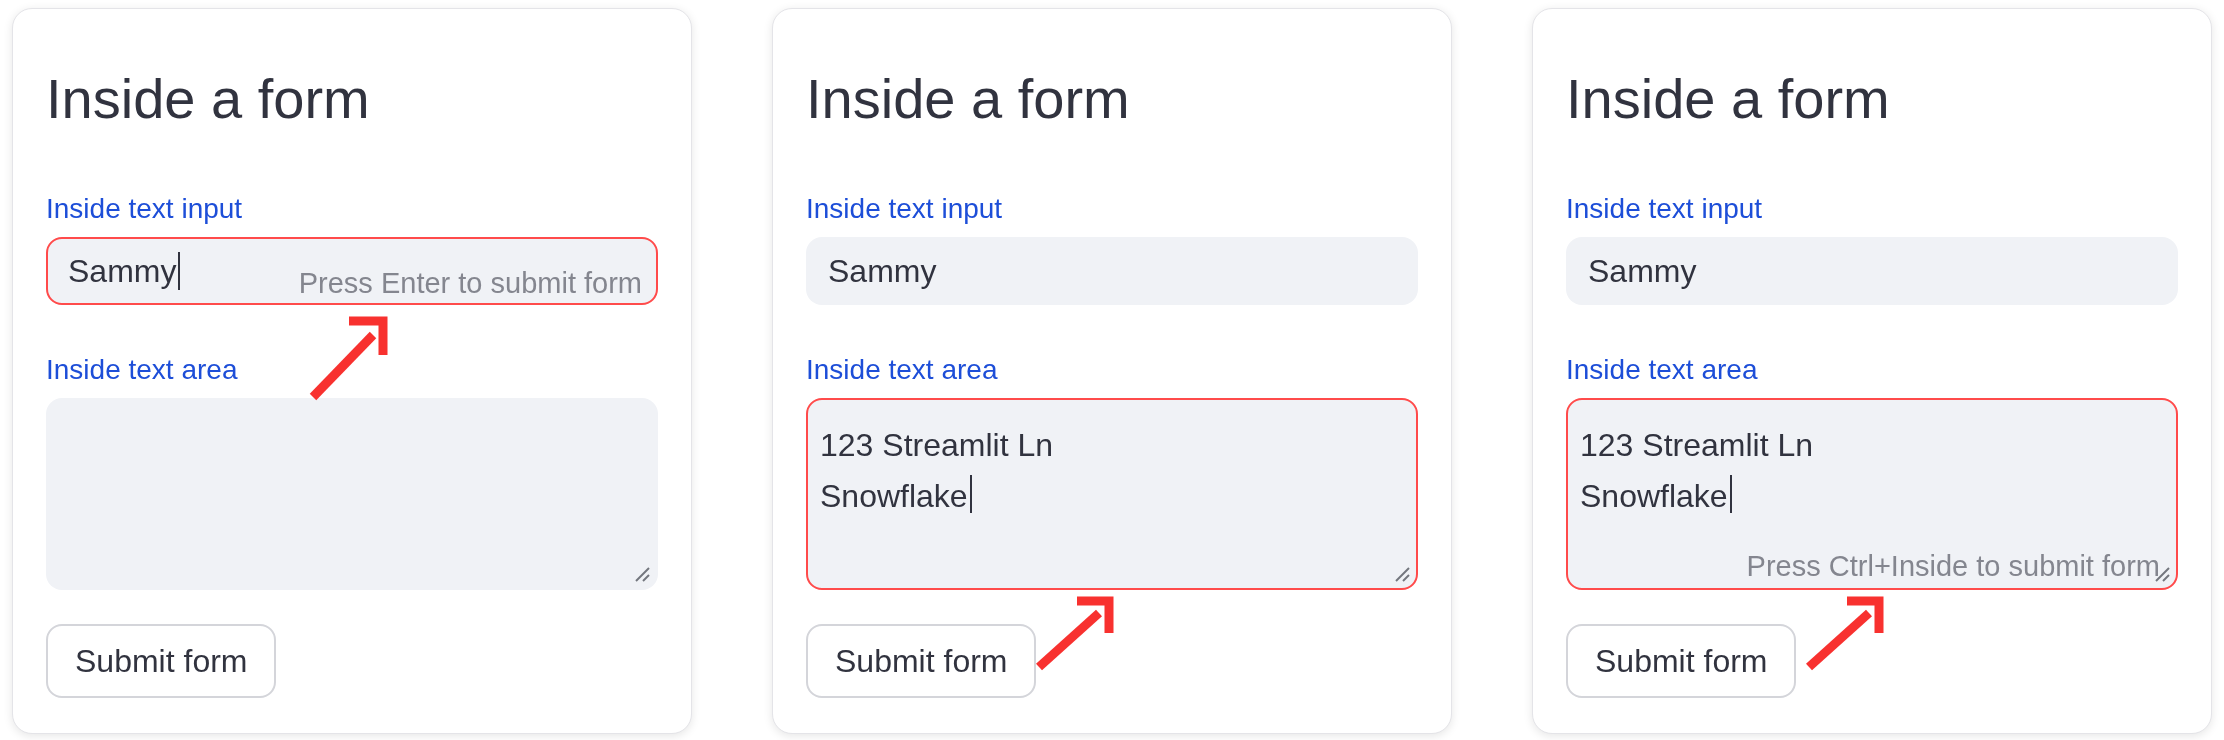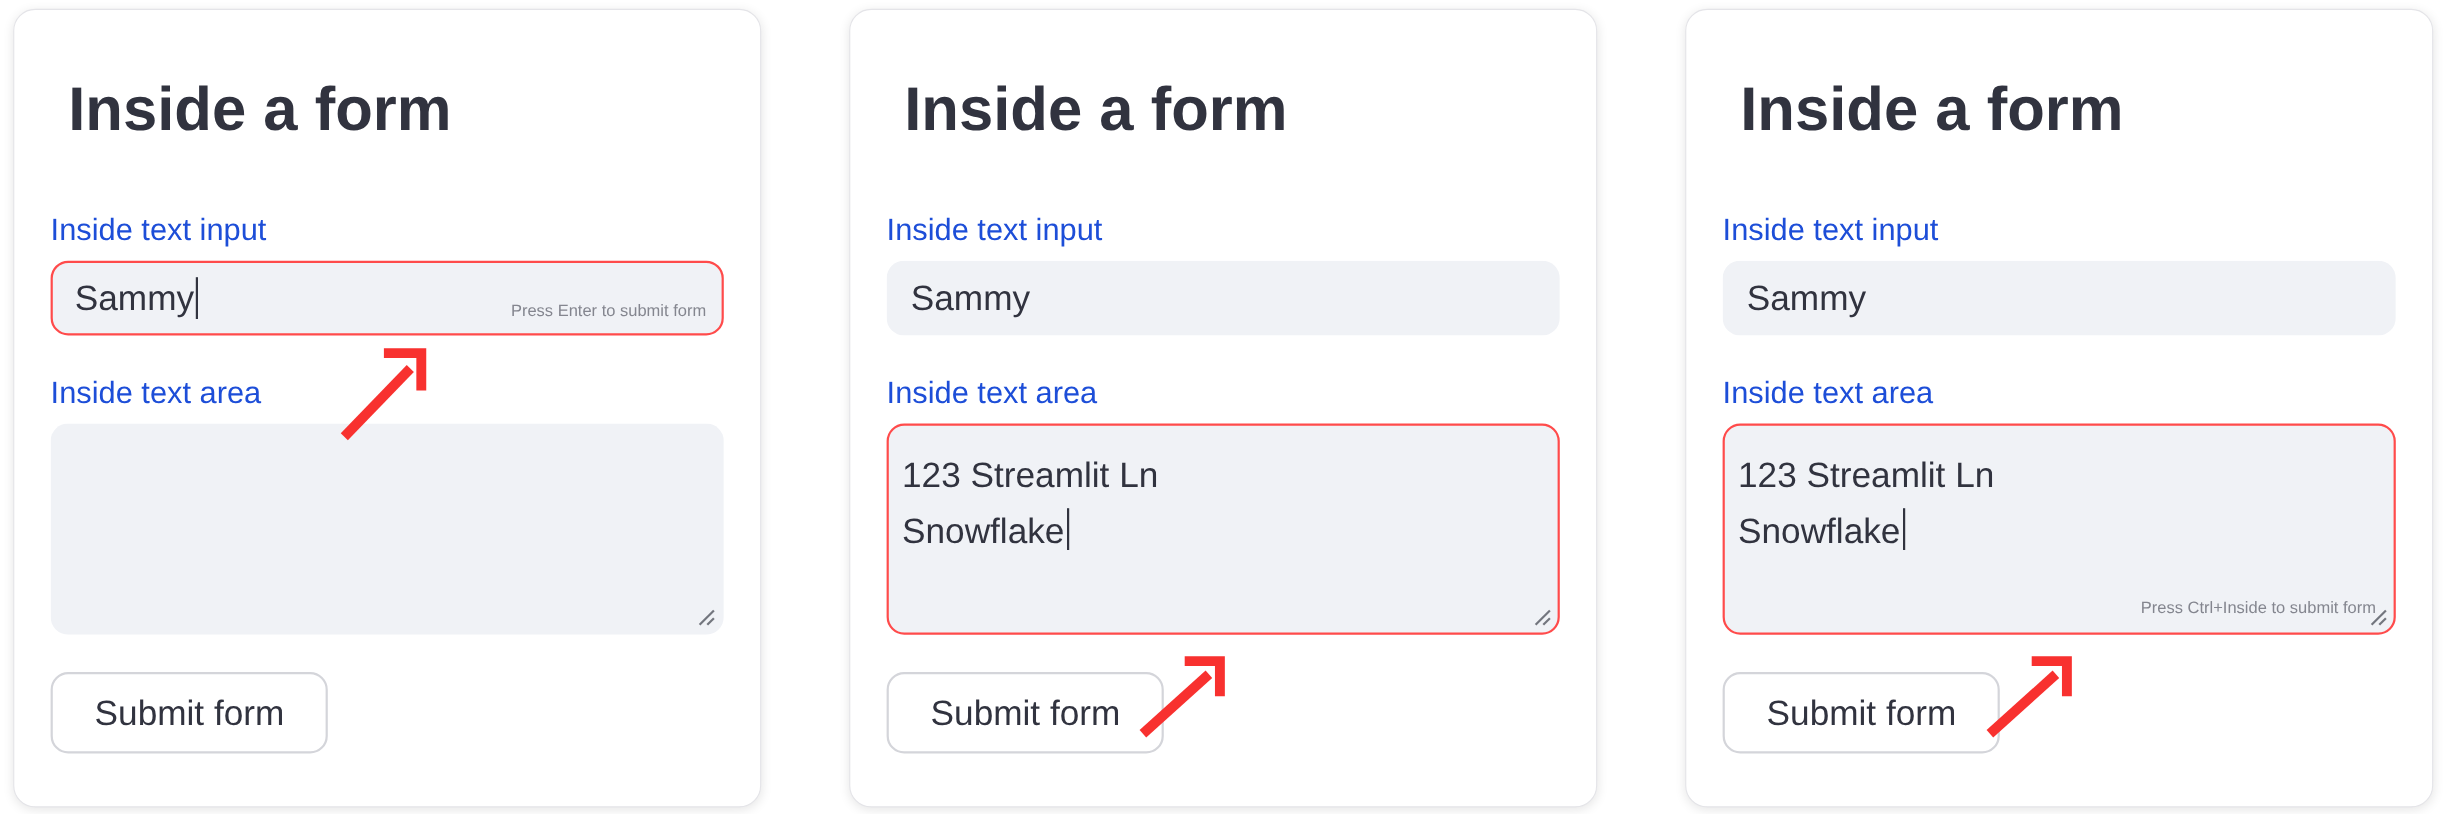--- a/index.html
+++ b/index.html
@@ -23,34 +23,34 @@
     border: 1px solid #e4e4e8;
     border-radius: 20px;
     box-shadow: 0 2px 10px rgba(0,0,0,0.10);
     padding: 0 33px;
   }
   .card-1 { left: 12px; }
   .card-2 { left: 772px; }
   .card-3 { left: 1532px; }
 
   .title {
-    margin: 56px 0 0 16px;
+    margin: 56px 0 0 0;
     font-size: 56px;
     line-height: 68px;
-    font-weight: 700;
+    font-weight: 400;
     color: #31333F;
   }
 
   .field-label {
     font-size: 28px;
     line-height: 40px;
     color: #1d4ed8;
   }
   .label-input { margin-top: 56px; }
-  .label-area  { margin-top: 32px; }
+  .label-area  { margin-top: 45px; }
 
   .text-input {
     position: relative;
     margin-top: 8px;
     height: 68px;
     background: #F0F2F6;
     border: 2px solid transparent;
     border-radius: 16px;
     display: flex;
     align-items: center;
@@ -81,40 +81,40 @@
     background: #31333F;
     margin-left: 2px;
   }
   .ta-line { white-space: pre; }
   .ta-line .caret { vertical-align: -6px; }
 
   .kbd-hint {
     position: absolute;
     right: 16px;
     bottom: 8px;
-    font-size: 15px;
+    font-size: 29px;
     line-height: 28px;
     color: #84868f;
     white-space: nowrap;
   }
   .text-input .kbd-hint { right: 14px; bottom: 6px; }
 
   .resize-handle {
     position: absolute;
     right: 5px;
     bottom: 5px;
     cursor: nwse-resize;
   }
   .resize-handle line { stroke: #73767e; stroke-width: 2; }
 
   .submit-btn {
     display: block;
     margin-top: 34px;
     height: 74px;
-    padding: 0 38px;
+    padding: 0 27px;
     background: #ffffff;
     border: 2px solid #d4d5da;
     border-radius: 16px;
     font-family: "Liberation Sans", sans-serif;
     font-size: 32px;
     color: #31333F;
     cursor: pointer;
   }
 
   .arrow { position: absolute; }

